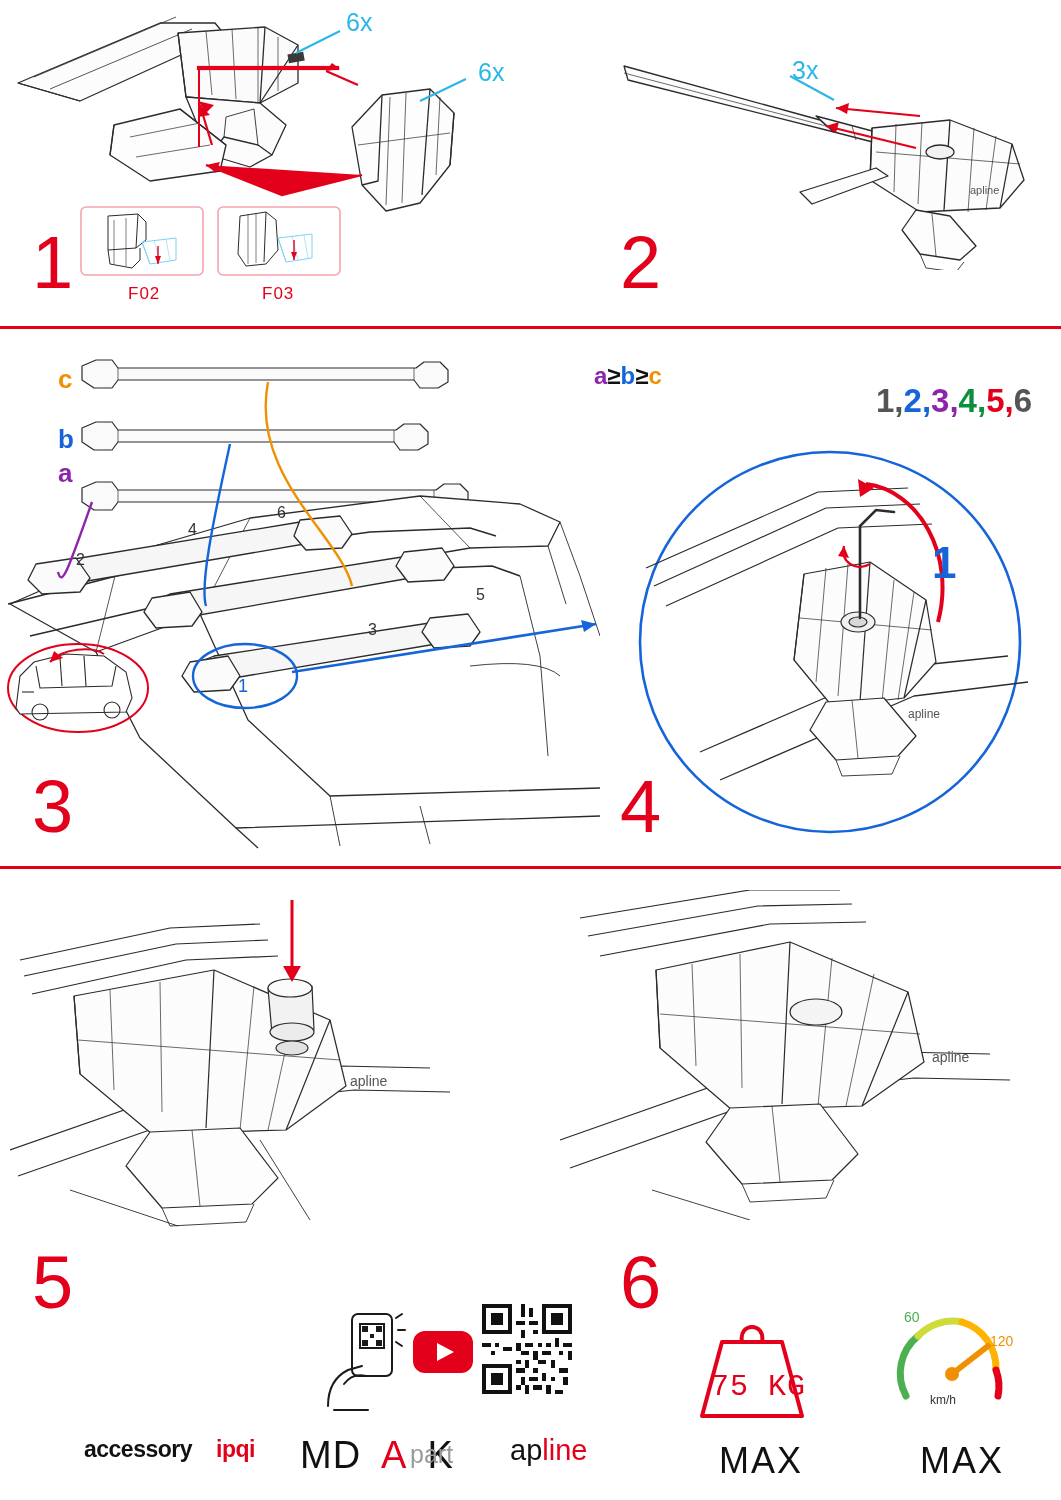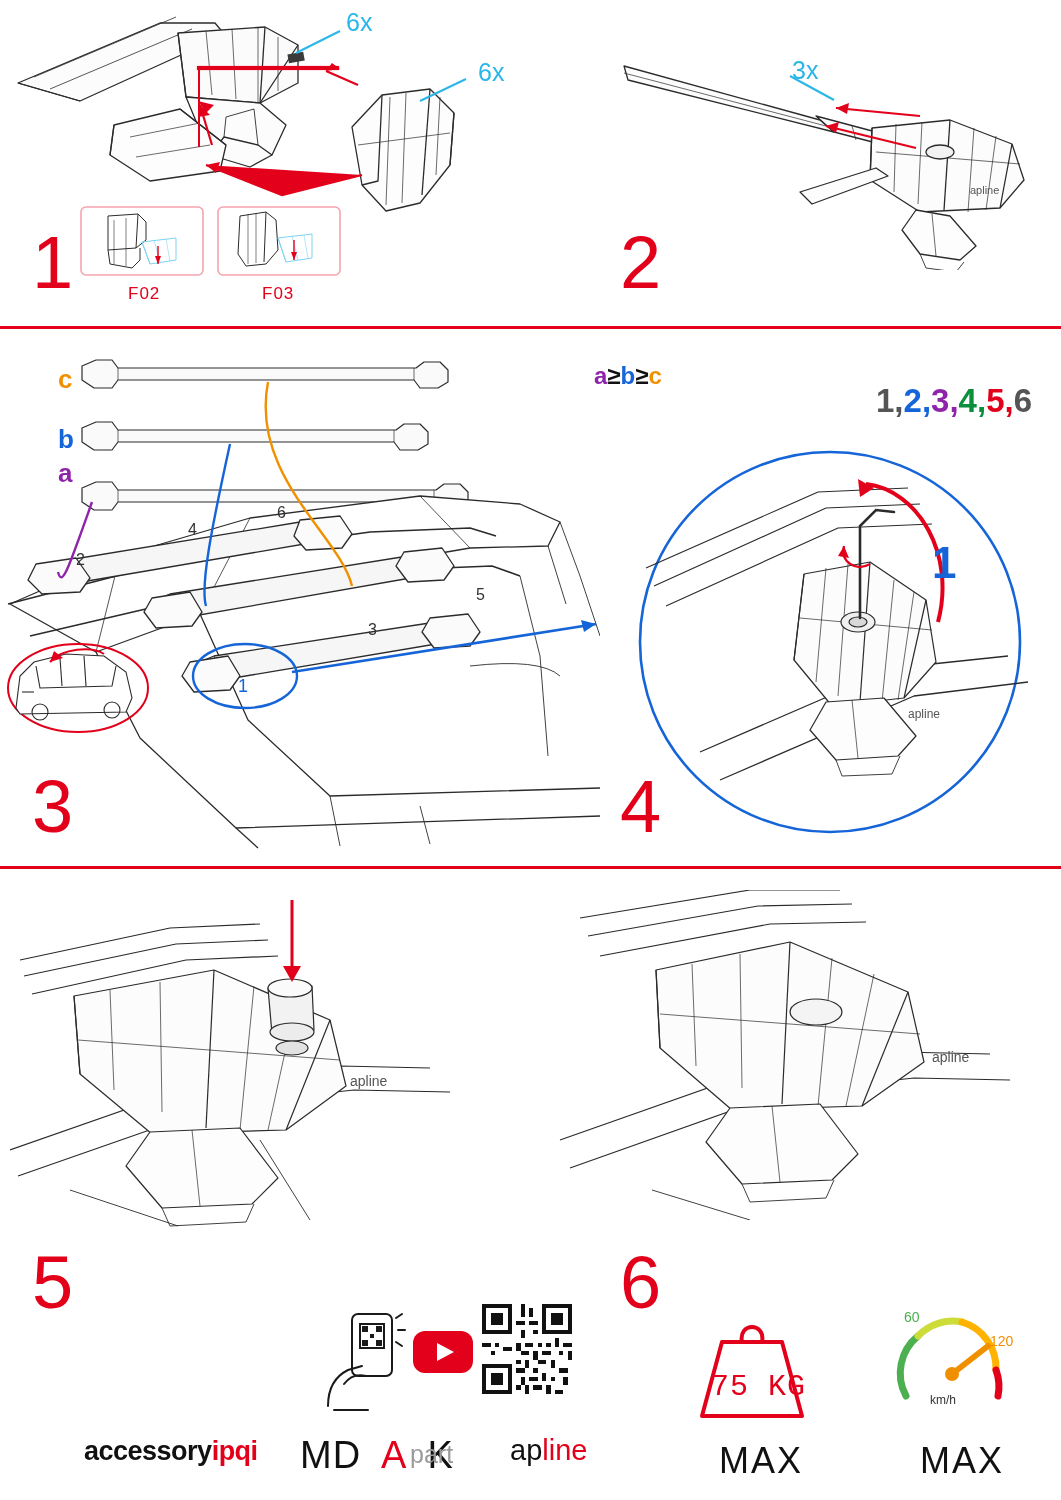--- a/index.html
+++ b/index.html
@@ -454,21 +454,21 @@
       <rect x="16" y="17" width="1" height="1"></rect>
         <rect x="19" y="17" width="1" height="2"></rect>
       <rect x="8" y="19" width="1" height="1"></rect>
         <rect x="10" y="19" width="1" height="2"></rect>
       <rect x="12" y="19" width="2" height="1"></rect>
         <rect x="15" y="19" width="1" height="2"></rect>
       <rect x="17" y="20" width="2" height="1"></rect>
     </g>
   </svg>
 
-  <div class="brandrow" style="left:84px;top:1436px;font-size:27px;letter-spacing:-0.5px;">
+  <div class="brandrow" style="left:84px;top:1436px;font-size:23px;letter-spacing:-0.5px;gap:24px;">
     <span style="color:#111;font-weight:bold;">accessory</span>
       <span style="color:#e3001b;font-weight:bold;">ipqi</span>
   </div>
   <div class="brandrow" style="left:300px;top:1434px;font-size:38px;letter-spacing:1px;gap:20px;">
     <span style="color:#111;">MD</span>
       <span style="color:#e3001b;">A</span>
       <span style="color:#111;">K</span>
   </div>
   <div class="brandrow" style="left:410px;top:1440px;font-size:25px;color:#9a9a9a;">
     <span>part</span>

